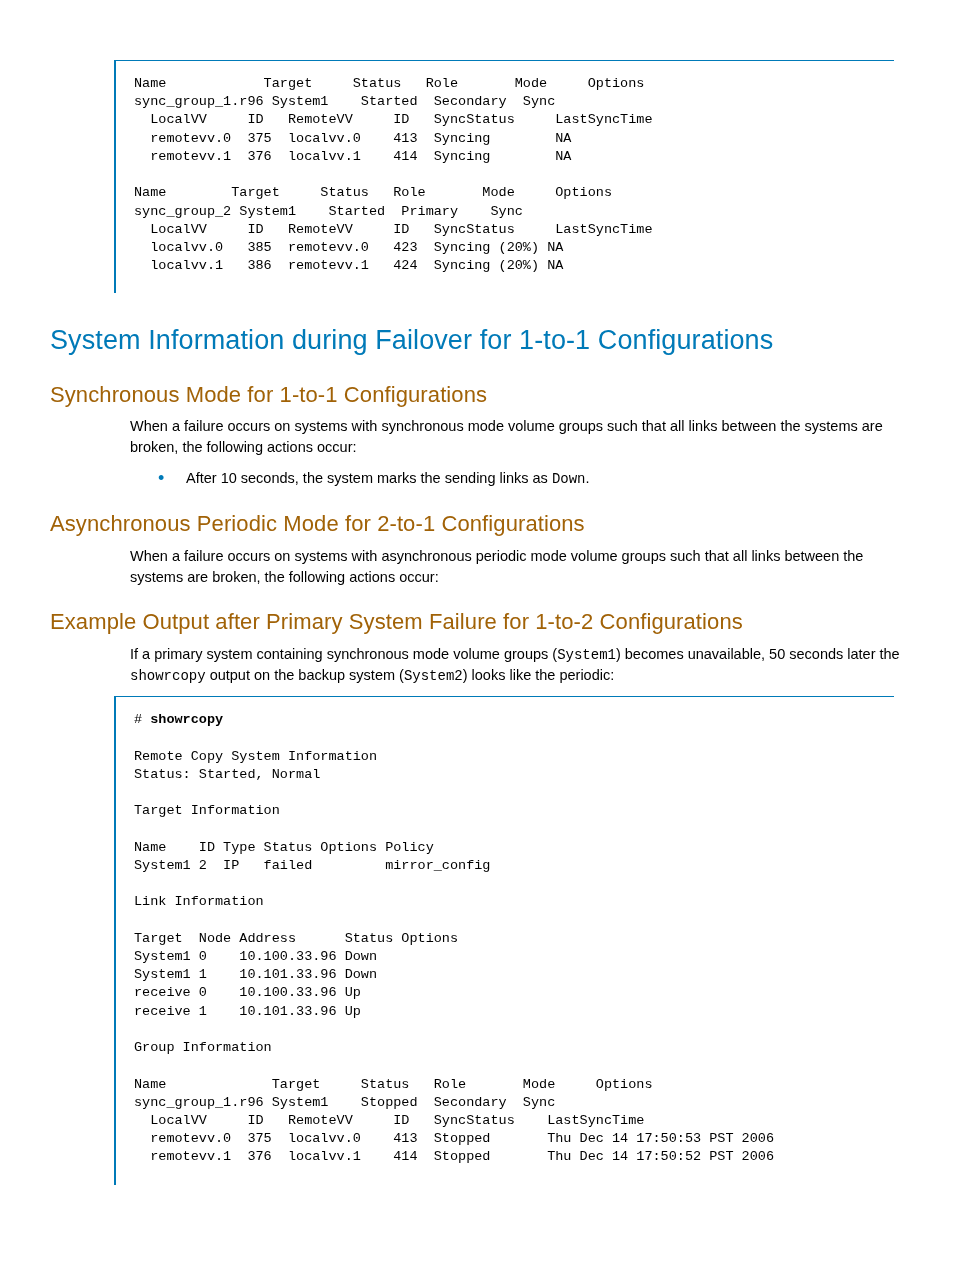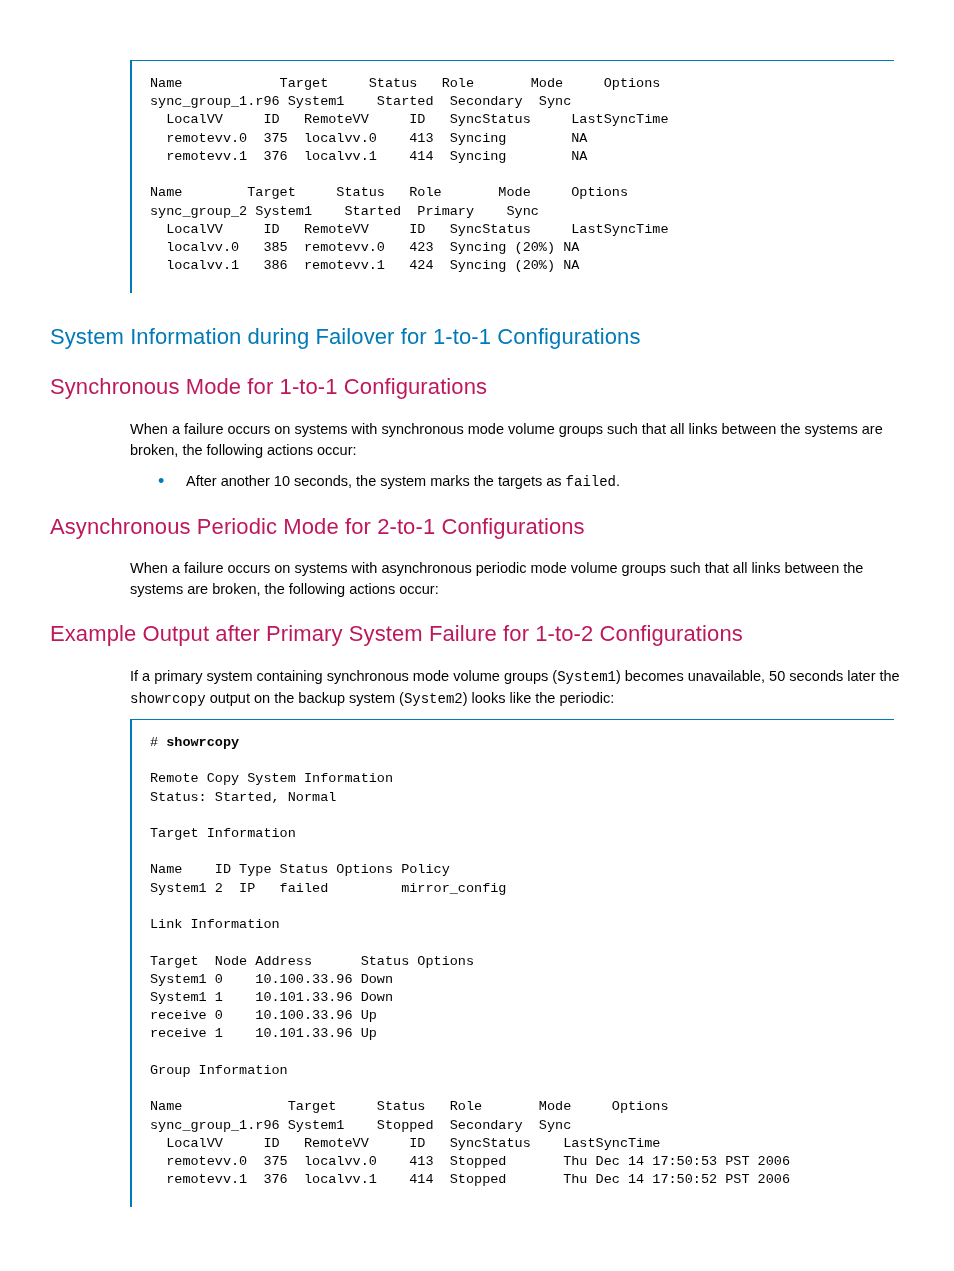--- a/index.html
+++ b/index.html
@@ -19,35 +19,35 @@
     font-family: "Courier New", Courier, monospace;
     font-size: 13.5px;
     white-space: pre;
     line-height: 1.35;
     color: #000;
   }
   .codeblock .bold { font-weight: bold; }
   h1.h-main {
     font-family: Arial, Helvetica, sans-serif;
     font-weight: 300;
-    font-size: 22px;
+    font-size: 27px;
     color: #007ab8;
     margin: 0 0 12px 0;
     letter-spacing: 0.1px;
   }
   h2.h-sub {
     font-family: Arial, Helvetica, sans-serif;
     font-weight: 300;
     font-size: 22px;
-    color: #be185d;
+    color: #a16207;
     margin: 18px 0 6px 0;
     letter-spacing: 0.1px;
   }
   p.body {
-    margin: 16px 0 10px 80px;
+    margin: 6px 0 10px 80px;
     max-width: 780px;
   }
   ul.bullets {
     margin: 4px 0 16px 108px;
     padding: 0;
     list-style: none;
     max-width: 740px;
   }
   ul.bullets li {
     position: relative;
@@ -60,21 +60,21 @@
     position: absolute;
     left: 0;
     font-size: 18px;
     line-height: 1;
     top: 1px;
   }
   code.inline {
     font-family: "Courier New", Courier, monospace;
     font-size: 14px;
   }
-  .codewrap { margin-left: 80px; margin-right: 10px; }
+  .codewrap { margin-left: 64px; margin-right: 10px; }
 </style>
 </head>
 <body>
 
 <div class="codewrap">
   <div class="codeblock">Name            Target     Status   Role       Mode     Options
 sync_group_1.r96 System1    Started  Secondary  Sync
   LocalVV     ID   RemoteVV     ID   SyncStatus     LastSyncTime
   remotevv.0  375  localvv.0    413  Syncing        NA
   remotevv.1  376  localvv.1    414  Syncing        NA
@@ -84,21 +84,21 @@
   LocalVV     ID   RemoteVV     ID   SyncStatus     LastSyncTime
   localvv.0   385  remotevv.0   423  Syncing (20%) NA
   localvv.1   386  remotevv.1   424  Syncing (20%) NA</div>
 </div>
 
 <h1 class="h-main">System Information during Failover for 1-to-1 Configurations</h1>
 
 <h2 class="h-sub">Synchronous Mode for 1-to-1 Configurations</h2>
 <p class="body">When a failure occurs on systems with synchronous mode volume groups such that all links between the systems are broken, the following actions occur:</p>
 <ul class="bullets">
-  <li><span>After another 10 seconds, the system marks the targets as </span><code class="inline">failed</code><span>.</span></li>
+  <li><span>After 10 seconds, the system marks the sending links as </span><code class="inline">Down</code><span>.</span></li>
 </ul>
 
 <h2 class="h-sub">Asynchronous Periodic Mode for 2-to-1 Configurations</h2>
 <p class="body">When a failure occurs on systems with asynchronous periodic mode volume groups such that all links between the systems are broken, the following actions occur:</p>
 <ul class="bullets">
 </ul>
 
 <h2 class="h-sub">Example Output after Primary System Failure for 1-to-2 Configurations</h2>
 <p class="body"><span>If a primary system containing synchronous mode volume groups (</span><code class="inline">System1</code><span>) becomes unavailable, 50 seconds later the </span><code class="inline">showrcopy</code><span> output on the backup system (</span><code class="inline">System2</code><span>) looks like the periodic:</span></p>
 

